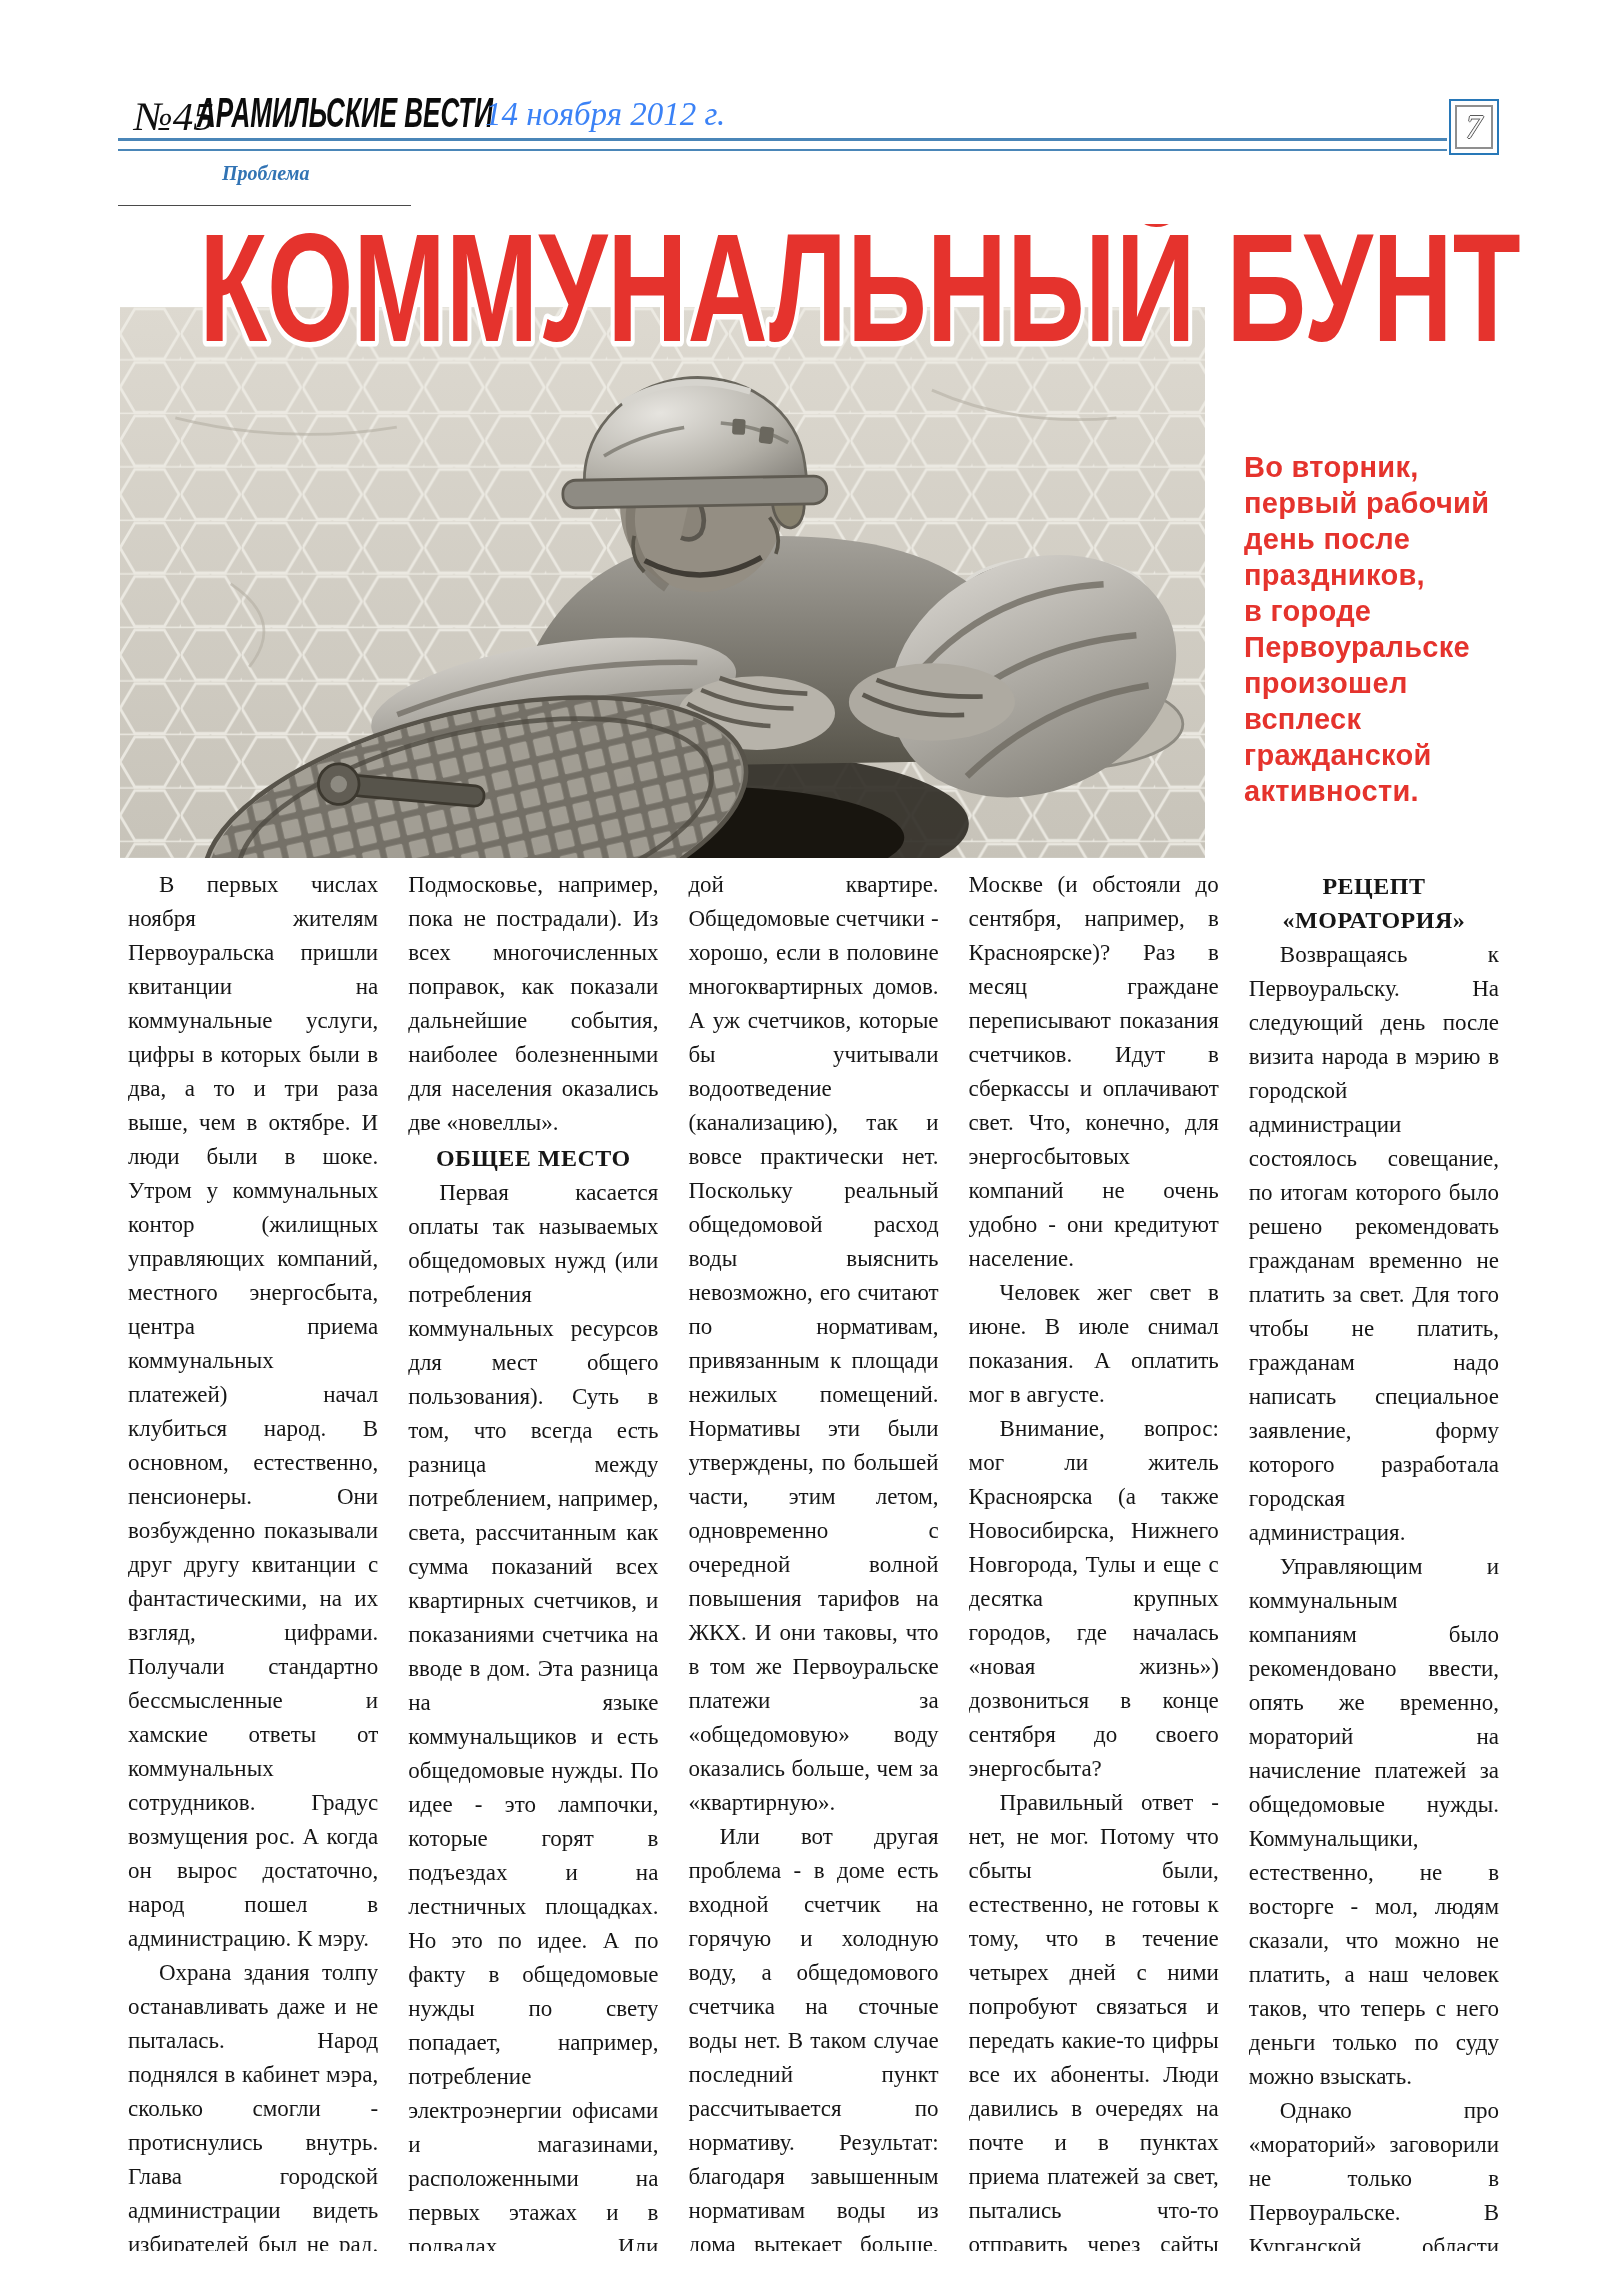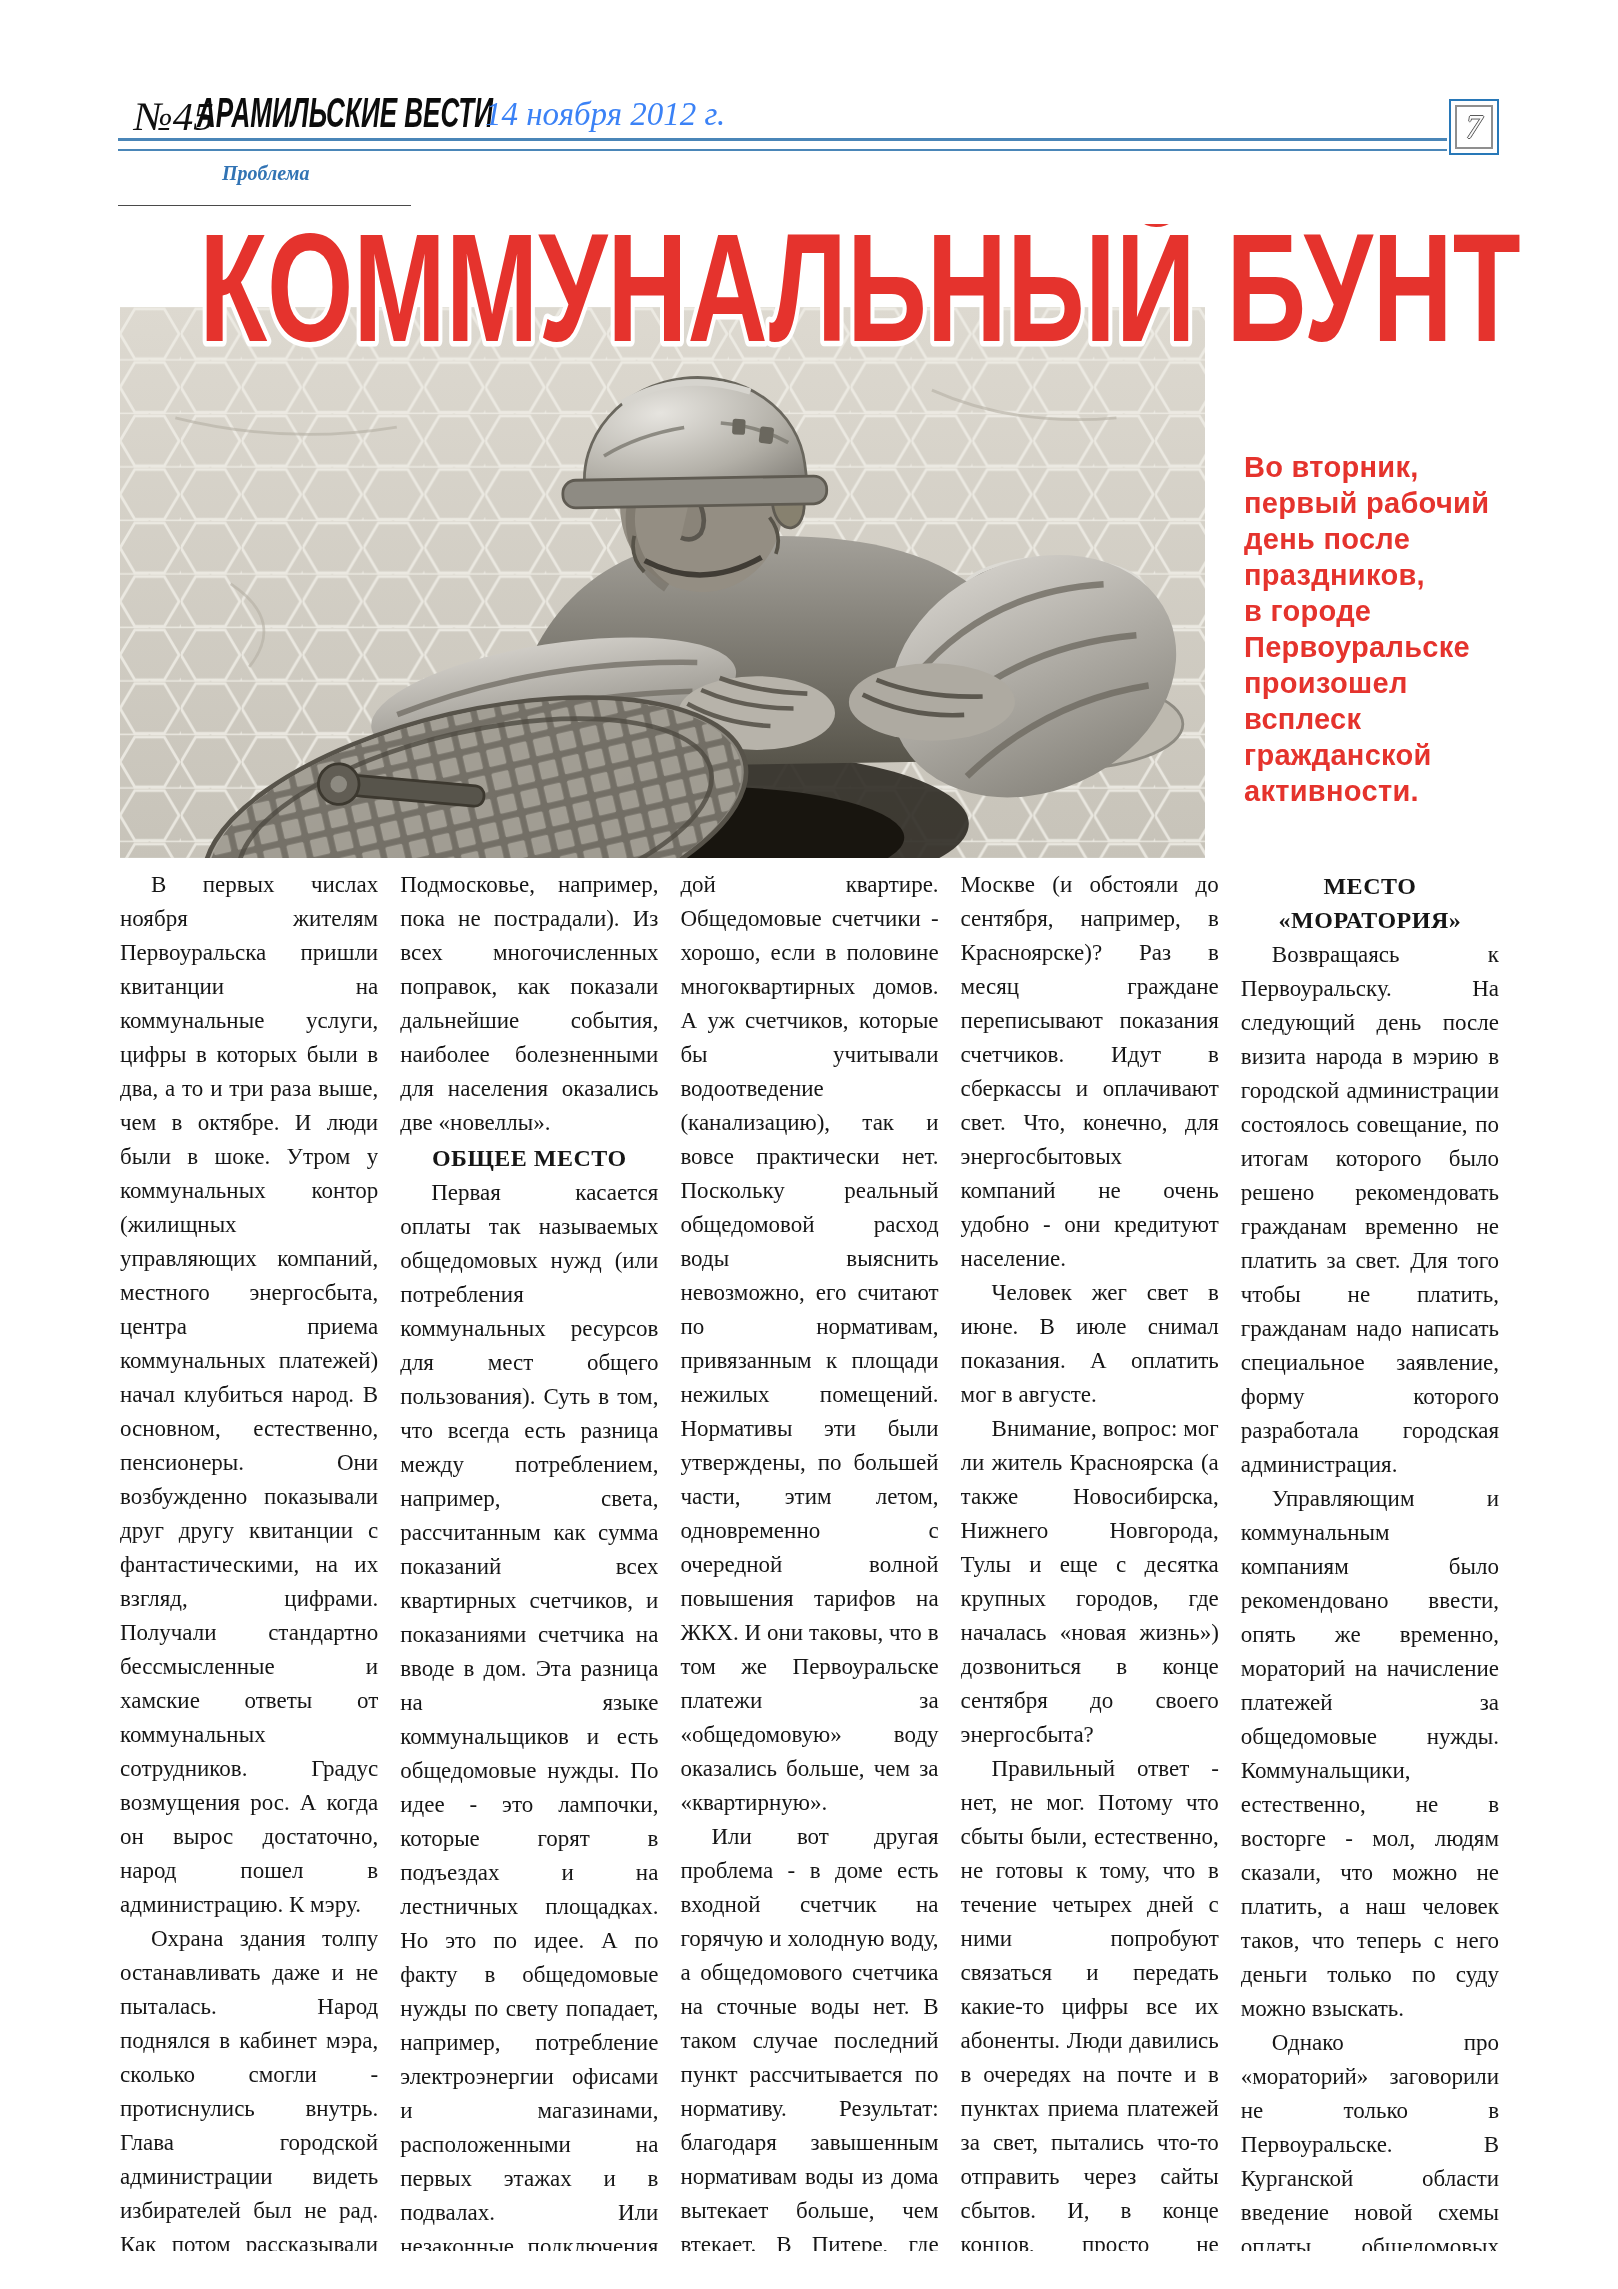--- a/index.html
+++ b/index.html
@@ -34,21 +34,21 @@
   .photo { position:absolute; left:120px; top:307px; width:1085px; height:551px; z-index:1; overflow:hidden; }
   
   .lead {
     position:absolute; left:1244px; top:412px; width:277px; z-index:2;
     font-family:"Liberation Sans",sans-serif; font-weight:700; font-size:29px; line-height:36px;
     color:#e5332d; white-space:pre-line; letter-spacing:0.3px;margin-top:37px;
   }
   
   .cols { position:absolute; left:120px; top:868px; width:1379px; height:1383px;
     display:grid; grid-template-columns:repeat(5,1fr); column-gap:22px; }
-  .col { overflow:hidden; text-align:justify; font-size:23px; line-height:34px; hyphens:auto; }
+  .col { overflow:hidden; text-align:justify; font-size:23px; line-height:34px; hyphens:auto;margin-left:8px; }
   .col p { margin:0; text-indent:31px; }
   .col p.ni { text-indent:0; }
   .col .sub { margin:0.9px 0; text-align:center; font-weight:bold; font-size:24px; text-indent:0; letter-spacing:0.5px; }
 </style>
 </head>
 <body>
 
 <div class="page">
 
   <div class="m-issue">№45</div>
@@ -212,21 +212,21 @@
 
     </div>
     <div class="col">
       <p class="ni">Москве (и обстояли до сентября, например, в Красноярске)? Раз в месяц граждане переписывают показания счетчиков. Идут в сберкассы и оплачивают свет. Что, конечно, для энергосбытовых компаний не очень удобно - они кредитуют население.</p>
       <p>Человек жег свет в июне. В июле снимал показания. А оплатить мог в августе.</p>
       <p>Внимание, вопрос: мог ли житель Красноярска (а также Новосибирска, Нижнего Новгорода, Тулы и еще с десятка крупных городов, где началась «новая жизнь») дозвониться в конце сентября до своего энергосбыта?</p>
       <p>Правильный ответ - нет, не мог. Потому что сбыты были, естественно, не готовы к тому, что в течение четырех дней с ними попробуют связаться и передать какие-то цифры все их абоненты. Люди давились в очередях на почте и в пунктах приема платежей за свет, пытались что-то отправить через сайты сбытов. И, в конце концов, просто не платили. Что было правильно - в итоге тем, кто не передал данные, а их оказалось подавляющее большинство, сумму платежа пересчитали, исходя из среднего месячного потребления, и прислали соответствующую квитанцию.</p>
 
     </div>
     <div class="col">
-      <p class="sub">МЕСТО «МОРАТОРИЯ»</p>
+      <p class="sub">РЕЦЕПТ «МОРАТОРИЯ»</p>
       <p>Возвращаясь к Первоуральску. На следующий день после визита народа в мэрию в городской администрации состоялось совещание, по итогам которого было решено рекомендовать гражданам временно не платить за свет. Для того чтобы не платить, гражданам надо написать специальное заявление, форму которого разработала городская администрация.</p>
       <p>Управляющим и коммунальным компаниям было рекомендовано ввести, опять же временно, мораторий на начисление платежей за общедомовые нужды. Коммунальщики, естественно, не в восторге - мол, людям сказали, что можно не платить, а наш человек таков, что теперь с него деньги только по суду можно взыскать.</p>
       <p>Однако про «мораторий» заговорили не только в Первоуральске. В Курганской области введение новой схемы оплаты общедомовых нужд отложили на несколько месяцев. В Петербурге платежи за ОДН по воде также, до прояснения ситуации с нормативами и площадями нежилых мест, отложили. Наверное, глядя на сложившуюся ситуацию, и других регионах не будут спешить с введением новаций. А там, глядишь, и на федеральном уровне подправят что-нибудь.</p>
 
     </div>
   </div>
 
 </div>
 
 

